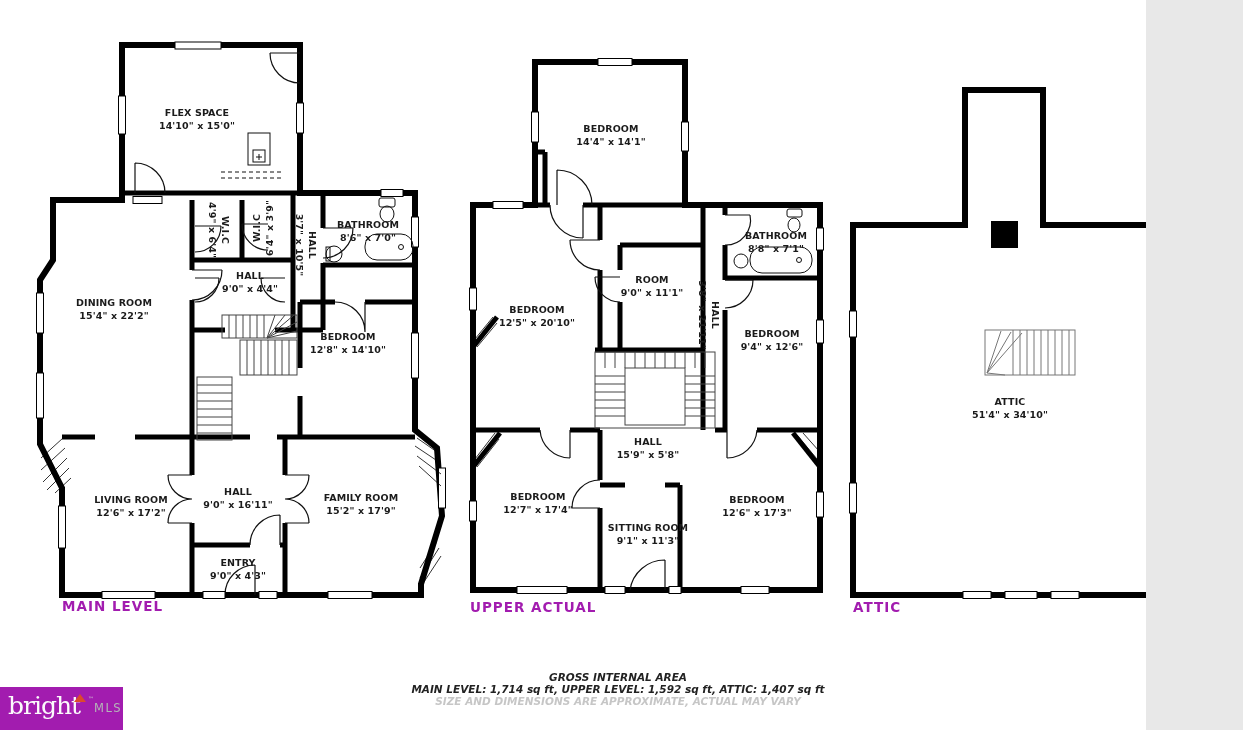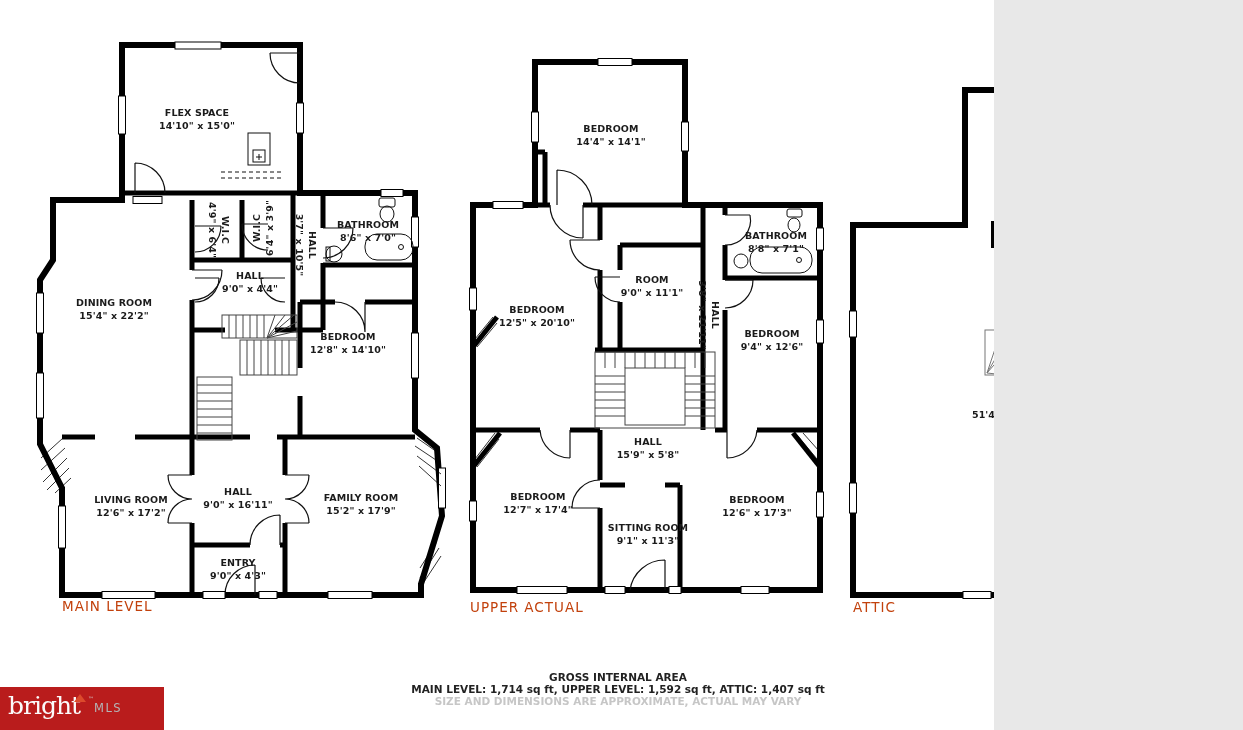--- a/index.html
+++ b/index.html
@@ -1,30 +1,30 @@
 <!DOCTYPE html>
 <html><head>
 <meta charset="utf-8">
 <style>
   html,body{margin:0;padding:0;background:#e8e8e8;}
-  #canvas{position:relative;width:994px;height:730px;background:#ffffff;overflow:hidden;
+  #canvas{position:relative;width:1146px;height:730px;background:#ffffff;overflow:hidden;
           font-family:"DejaVu Sans",sans-serif;}
   svg{position:absolute;}
   .rlabel{position:absolute;transform:translate(-50%,-50%);text-align:center;
           font-weight:bold;font-size:9.5px;line-height:1.32;color:#1b1b1b;
           white-space:nowrap;letter-spacing:0.1px;}
   .rlabel.r90{transform:translate(-50%,-50%) rotate(90deg);}
   .rlabel.r270{transform:translate(-50%,-50%) rotate(-90deg);}
-  .floorlabel{position:absolute;font-size:13.5px;color:#c2410c;letter-spacing:1px;
-          font-weight:normal;}
+  .floorlabel{position:absolute;font-size:13.5px;color:#a21caf;letter-spacing:1px;
+          font-weight:bold;}
   #footer{position:absolute;left:318px;top:671px;width:600px;text-align:center;
-          font-size:10.5px;font-weight:bold;color:#222;line-height:12px;}
+          font-size:10.5px;font-weight:bold;color:#222;line-height:12px;font-style:italic;}
   #footer .disclaimer{color:#c6c6c6;}
-  #logo{position:absolute;left:0;top:687px;width:123px;height:43px;background:#b91c1c;
-        overflow:hidden;padding-left:41px;}
+  #logo{position:absolute;left:0;top:687px;width:123px;height:43px;background:#a21caf;
+        overflow:hidden;}
   #logo .brand{position:absolute;left:8px;top:4px;font-family:"DejaVu Serif",serif;
         font-size:25px;color:#fbfbfb;letter-spacing:-1px;}
   #logo .tm{position:absolute;left:88px;top:8px;font-size:6px;color:#d8d8d8;}
   #logo .mls{position:absolute;left:94px;top:14px;font-size:11.5px;color:#b4b5b7;
         letter-spacing:1.5px;}
   #logo .arrow{position:absolute;left:74px;top:7px;width:0;height:0;
         border-left:6px solid transparent;border-right:6px solid transparent;
         border-bottom:8px solid #dc4a2c;}
 </style>
 </head>

